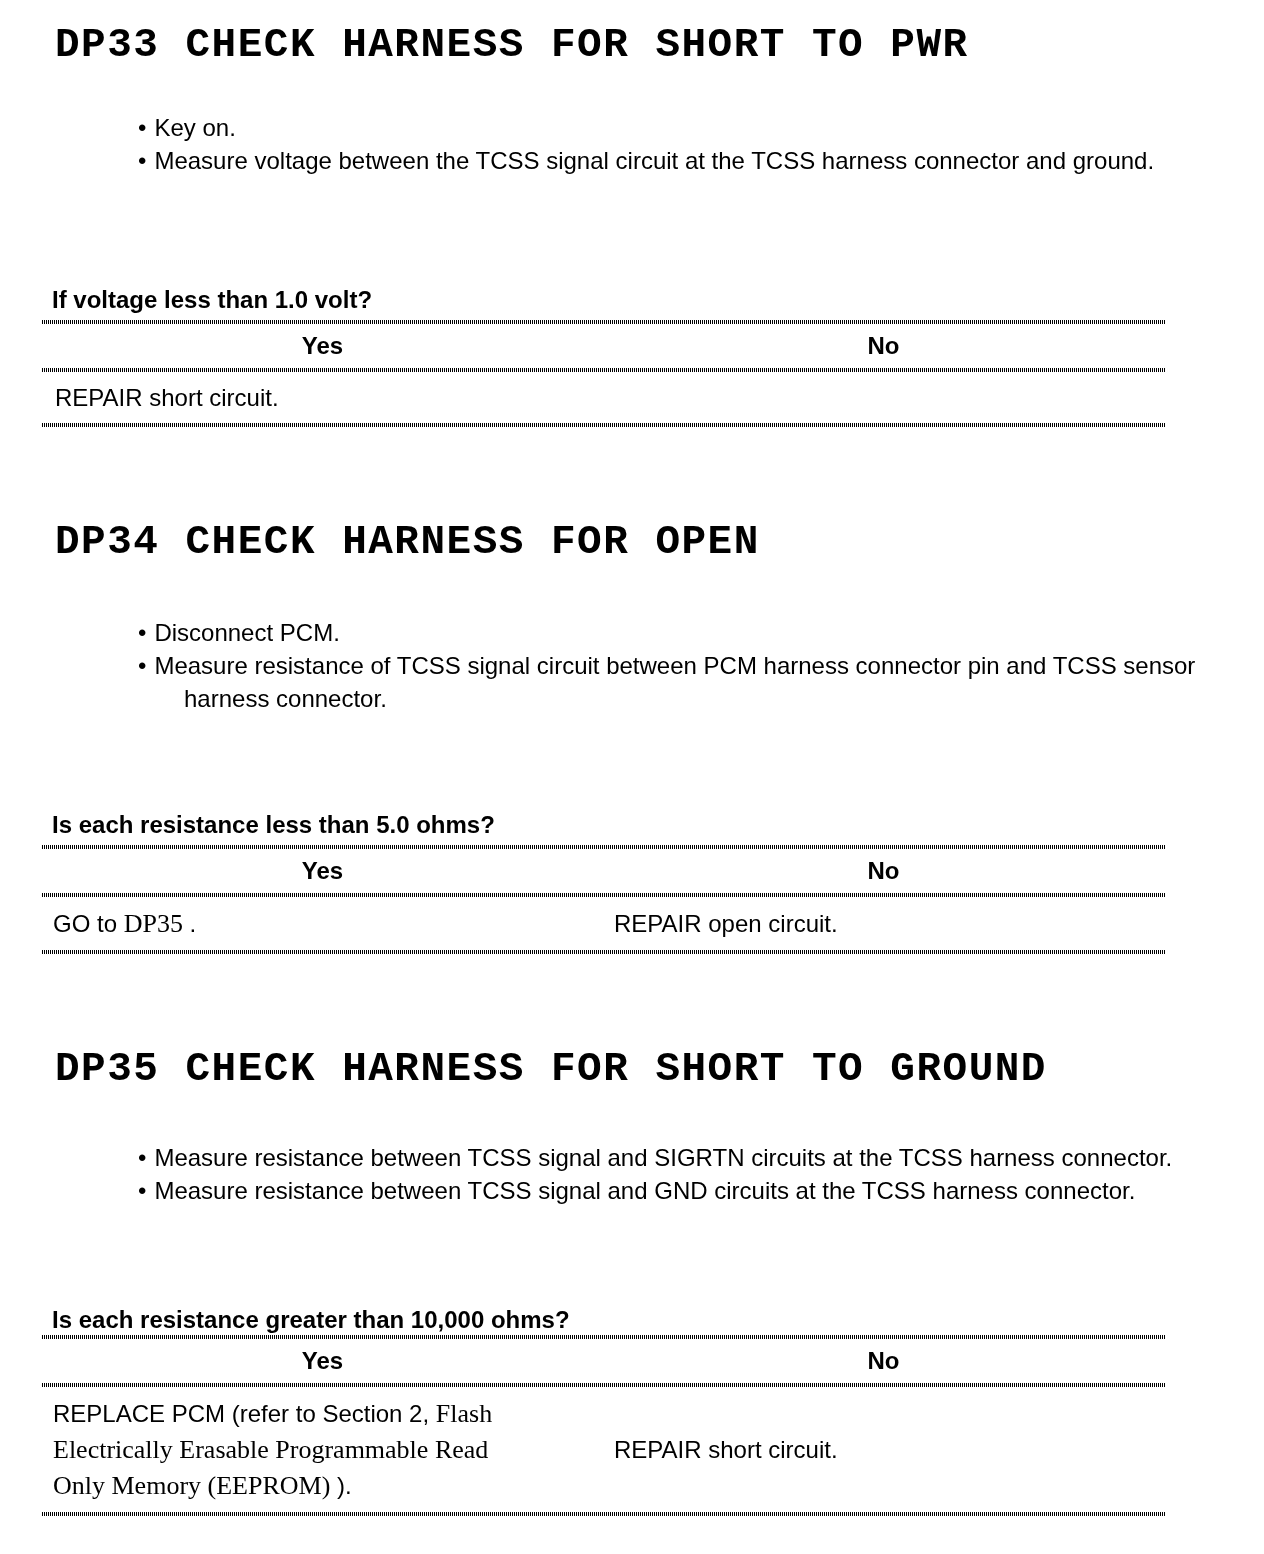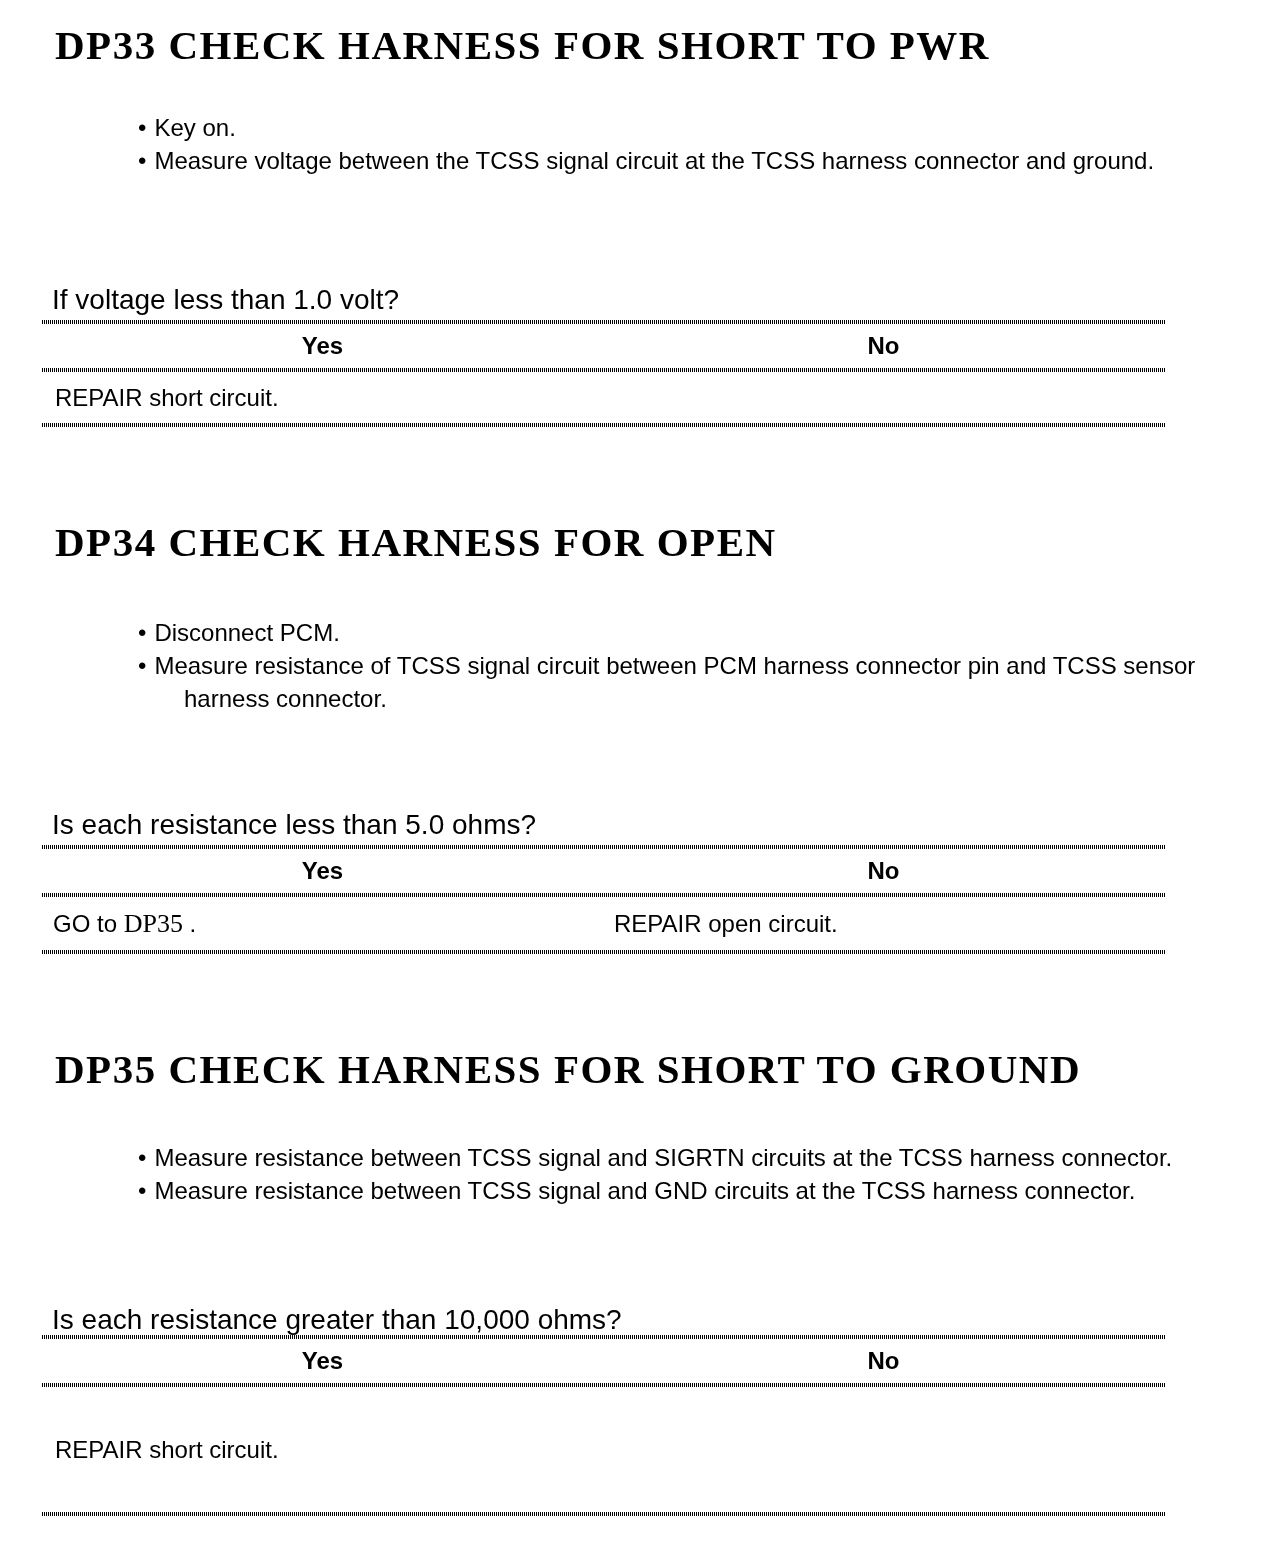--- a/index.html
+++ b/index.html
@@ -11,21 +11,21 @@
     color: #000000;
     overflow: hidden;
     font-family: "Liberation Sans", sans-serif;
   }
 
   
   .h-title {
     position: absolute;
     left: 55px;
     margin: 0;
-    font-family: Liberation Serif, serif;
+    font-family: Liberation Mono, monospace;
     font-weight: bold;
     font-size: 41px;
     line-height: 47px;
     letter-spacing: 1.5px;
     white-space: nowrap;
   }
 
   
   .bullets {
     position: absolute;
@@ -43,22 +43,22 @@
   }
   .bullets li::before {
     content: "\2022";
     margin-right: 8px;
   }
 
   
   .question {
     position: absolute;
     left: 52px;
-    font-size: 28px;
-    font-weight: normal;
+    font-size: 24px;
+    font-weight: bold;
     line-height: 26px;
     white-space: nowrap;
   }
 
   
   .qa-table {
     position: absolute;
     left: 42px;
     width: 1124px;
     font-size: 24px;
@@ -180,20 +180,23 @@
       <div class="trow header-row">
         <div class="vl edge-l"></div>
         <div class="cell hc">Yes</div>
         <div class="vl"></div>
         <div class="cell hc">No</div>
         <div class="vl edge-r"></div>
       </div>
       <div class="hband"></div>
       <div class="trow" style="height:125px">
         <div class="vl edge-l"></div>
+        <div class="cell dc t3-yes">
+          <span class="tw"><span>REPLACE PCM (refer to Section 2, </span><span class="ref">Flash Electrically Erasable Programmable Read Only Memory (EEPROM)</span><span> ).</span></span>
+        </div>
         <div class="vl"></div>
         <div class="cell dc">
           <span>REPAIR short circuit.</span>
         </div>
         <div class="vl edge-r"></div>
       </div>
       <div class="hband"></div>
     </div>
   </section>
 

